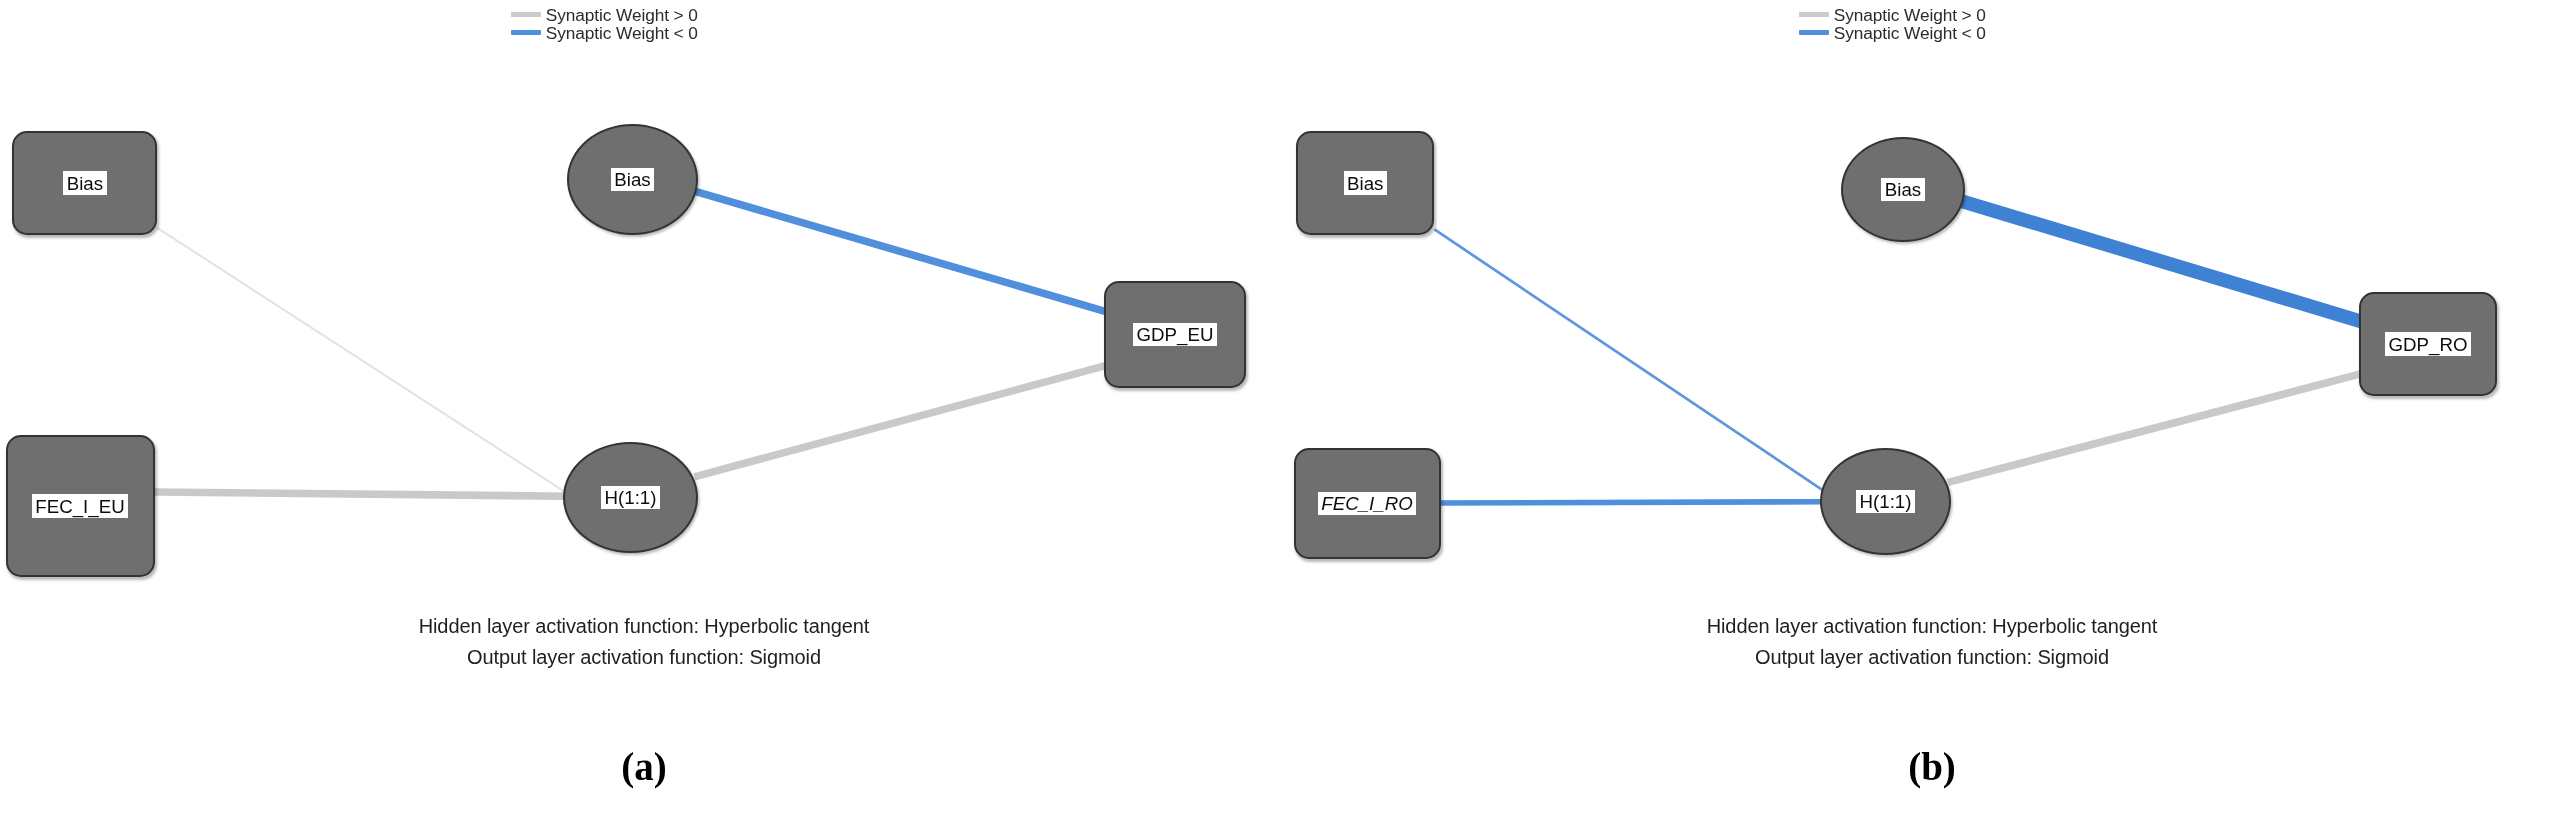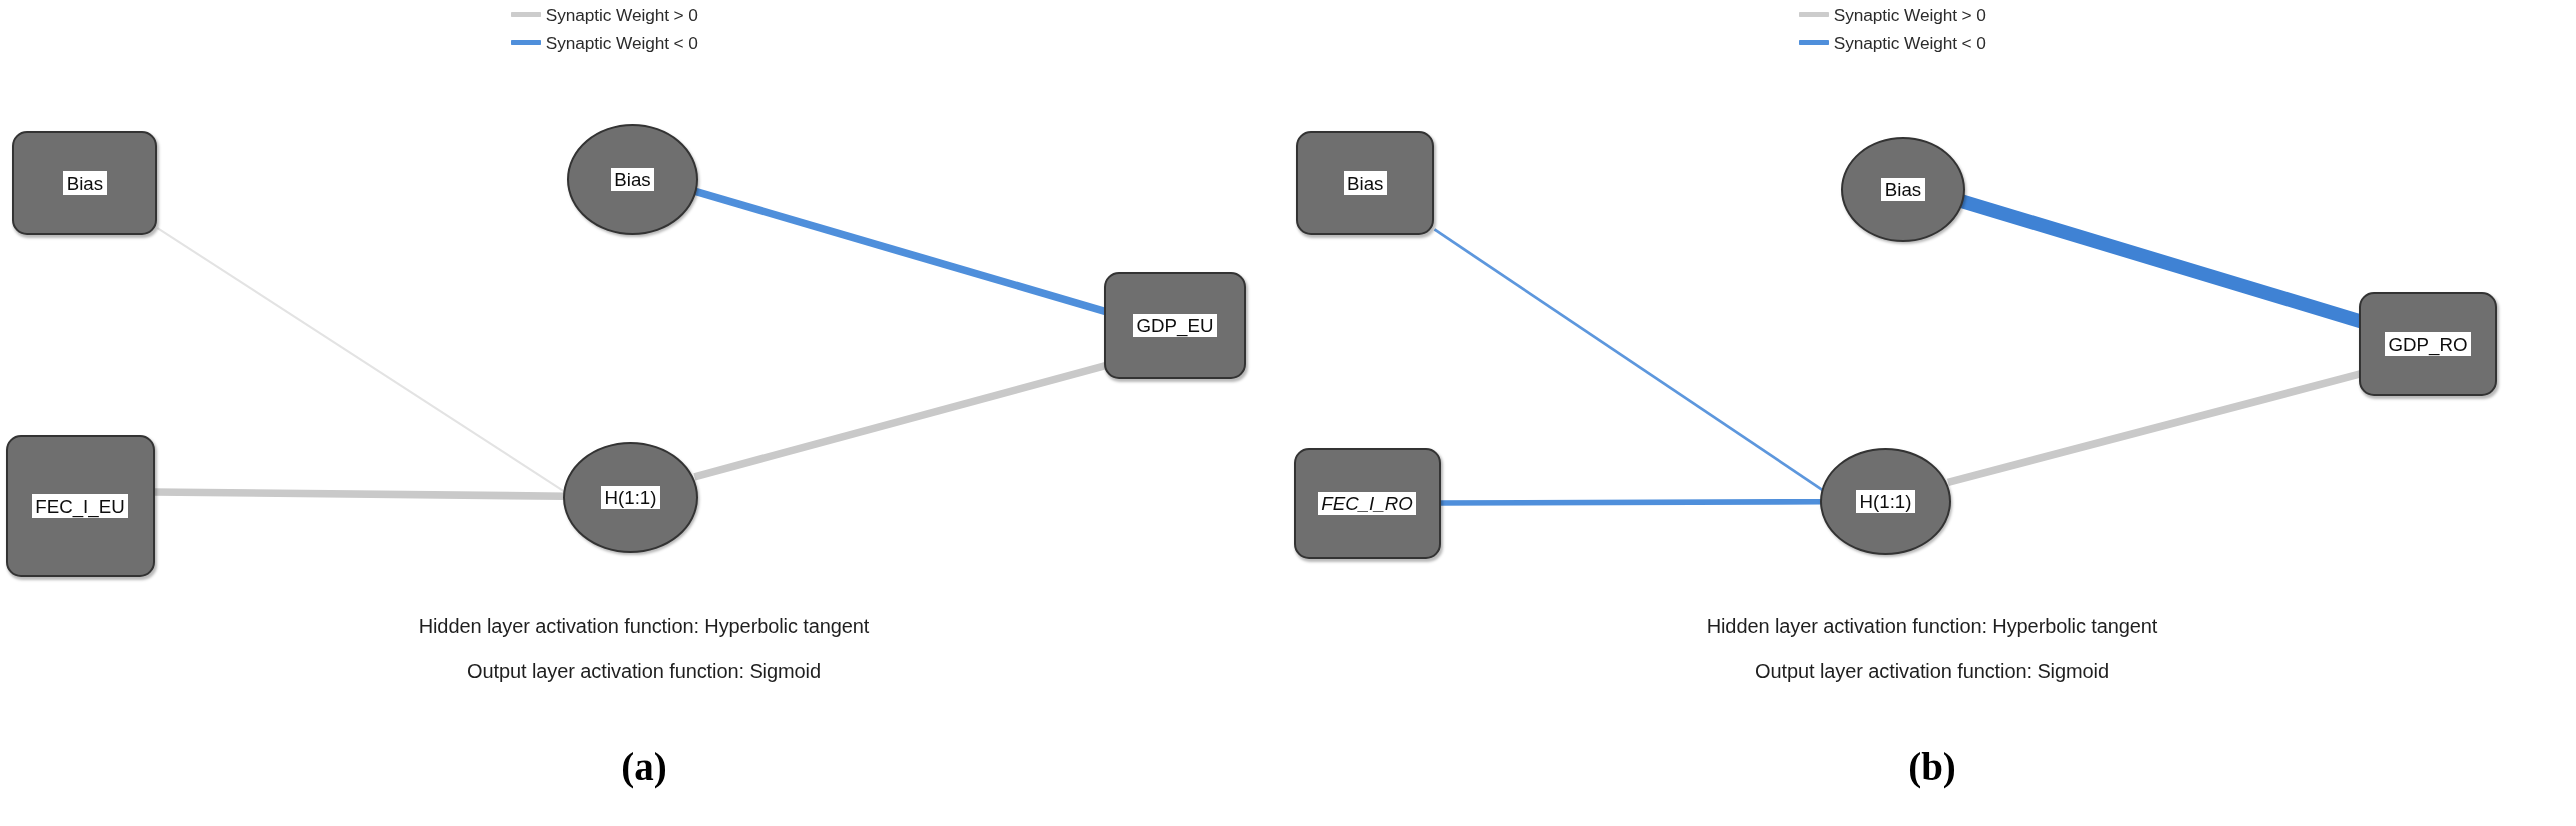--- a/index.html
+++ b/index.html
@@ -28,21 +28,21 @@
     height: 826px;
     flex: 0 0 1288px;
   }
 
   
   .legend {
     position: absolute;
     top: 5.5px;
     display: flex;
     flex-direction: column;
-    gap: 10px;
+    gap: 0;
   }
   .legend-row {
     display: flex;
     flex-direction: row;
     align-items: center;
     gap: 4.8px;
     height: 18px;
   }
   .legend-swatch {
     width: 30px;
@@ -103,21 +103,21 @@
 
   
   .captions {
     position: absolute;
     left: 0;
     width: 1288px;
     top: 615px;
     display: flex;
     flex-direction: column;
     align-items: center;
-    gap: 22px;
+    gap: 8px;
   }
   .caption-line {
     font-size: 20px;
     color: #1f1f1f;
     white-space: nowrap;
     letter-spacing: -0.1px;
   }
 
   .panel-letter {
     position: absolute;
@@ -159,21 +159,21 @@
         </div>
         <div class="node rect" style="left: 5.5px; top: 435px; width: 149px; height: 142px; background: rgb(111, 111, 111); border-color: rgb(51, 51, 51);">
           <span class="node-label">FEC_I_EU</span>
         </div>
         <div class="node ellipse" style="left: 567px; top: 124px; width: 131px; height: 111px; background: rgb(111, 111, 111); border-color: rgb(51, 51, 51);">
           <span class="node-label">Bias</span>
         </div>
         <div class="node ellipse" style="left: 563px; top: 442px; width: 135px; height: 111px; background: rgb(111, 111, 111); border-color: rgb(51, 51, 51);">
           <span class="node-label">H(1:1)</span>
         </div>
-        <div class="node rect" style="left: 1104px; top: 272px; width: 142px; height: 107px; background: rgb(111, 111, 111); border-color: rgb(51, 51, 51);">
+        <div class="node rect" style="left: 1104px; top: 281px; width: 142px; height: 107px; background: rgb(111, 111, 111); border-color: rgb(51, 51, 51);">
           <span class="node-label">GDP_EU</span>
         </div>
       </div>
       <div class="captions">
         <div class="caption-line">Hidden layer activation function: Hyperbolic tangent</div>
         <div class="caption-line">Output layer activation function: Sigmoid</div>
       </div>
       <div class="panel-letter">(a)</div>
     </div>
     <div class="panel">

